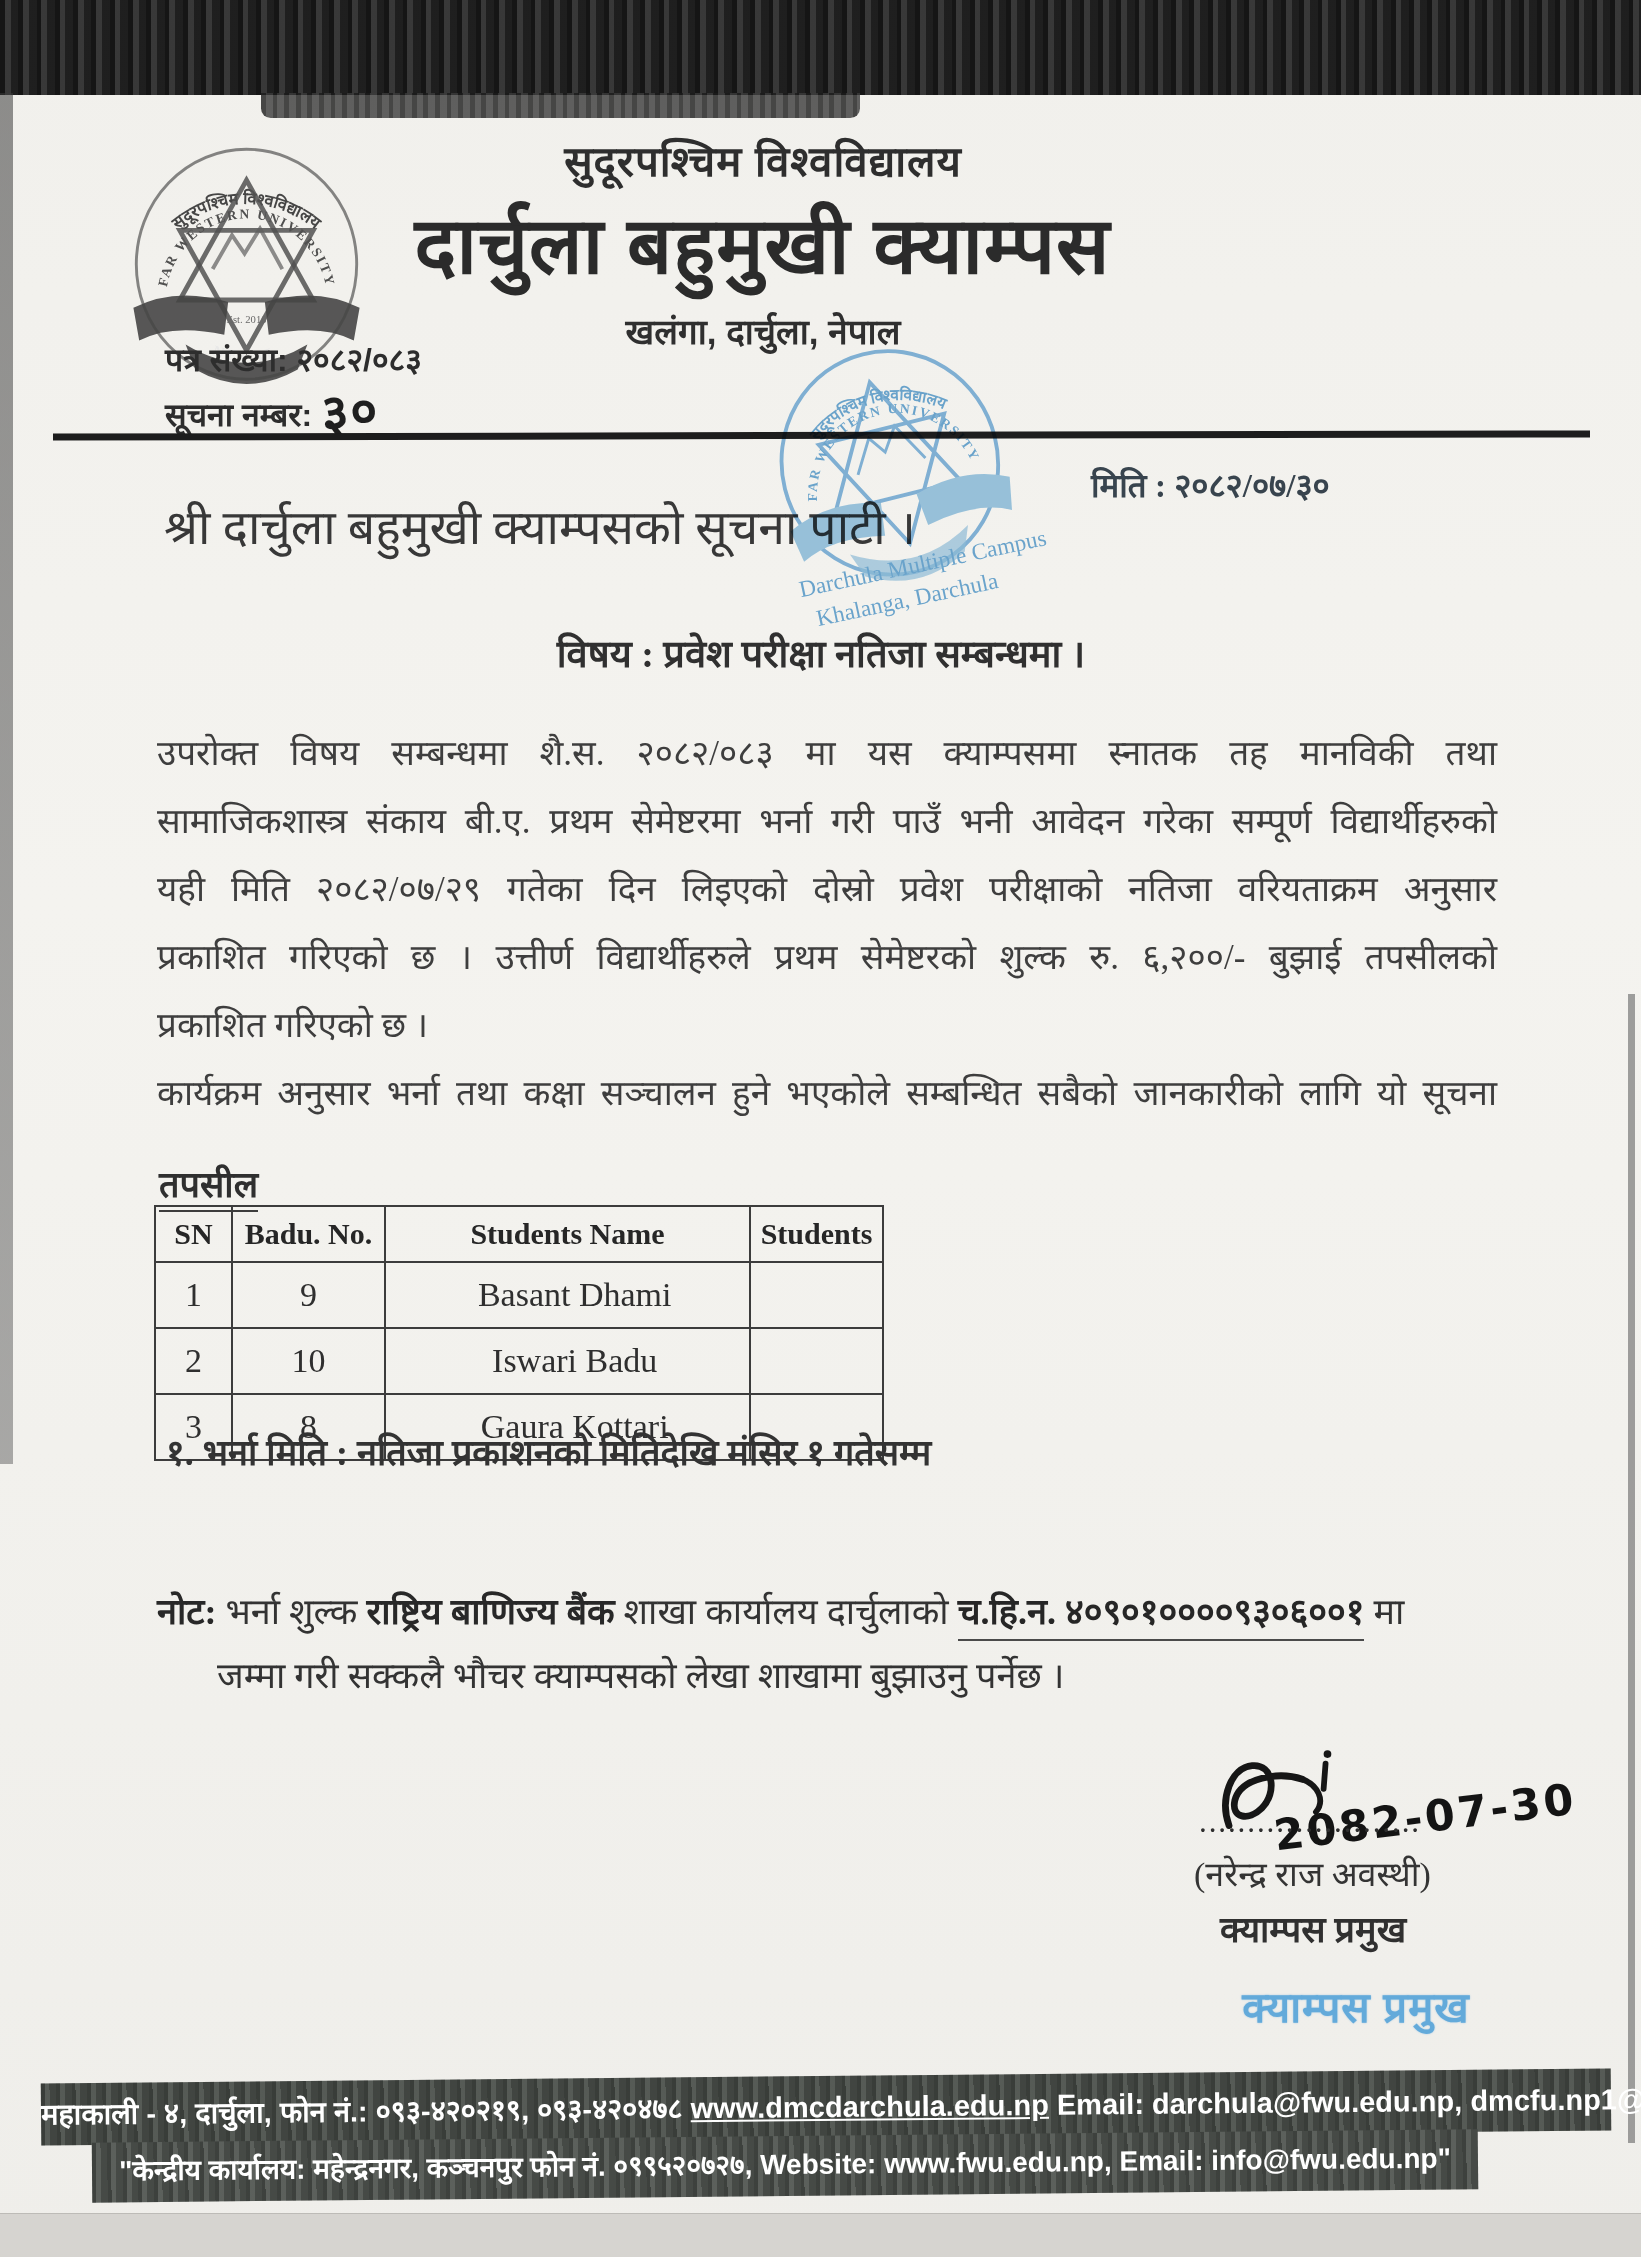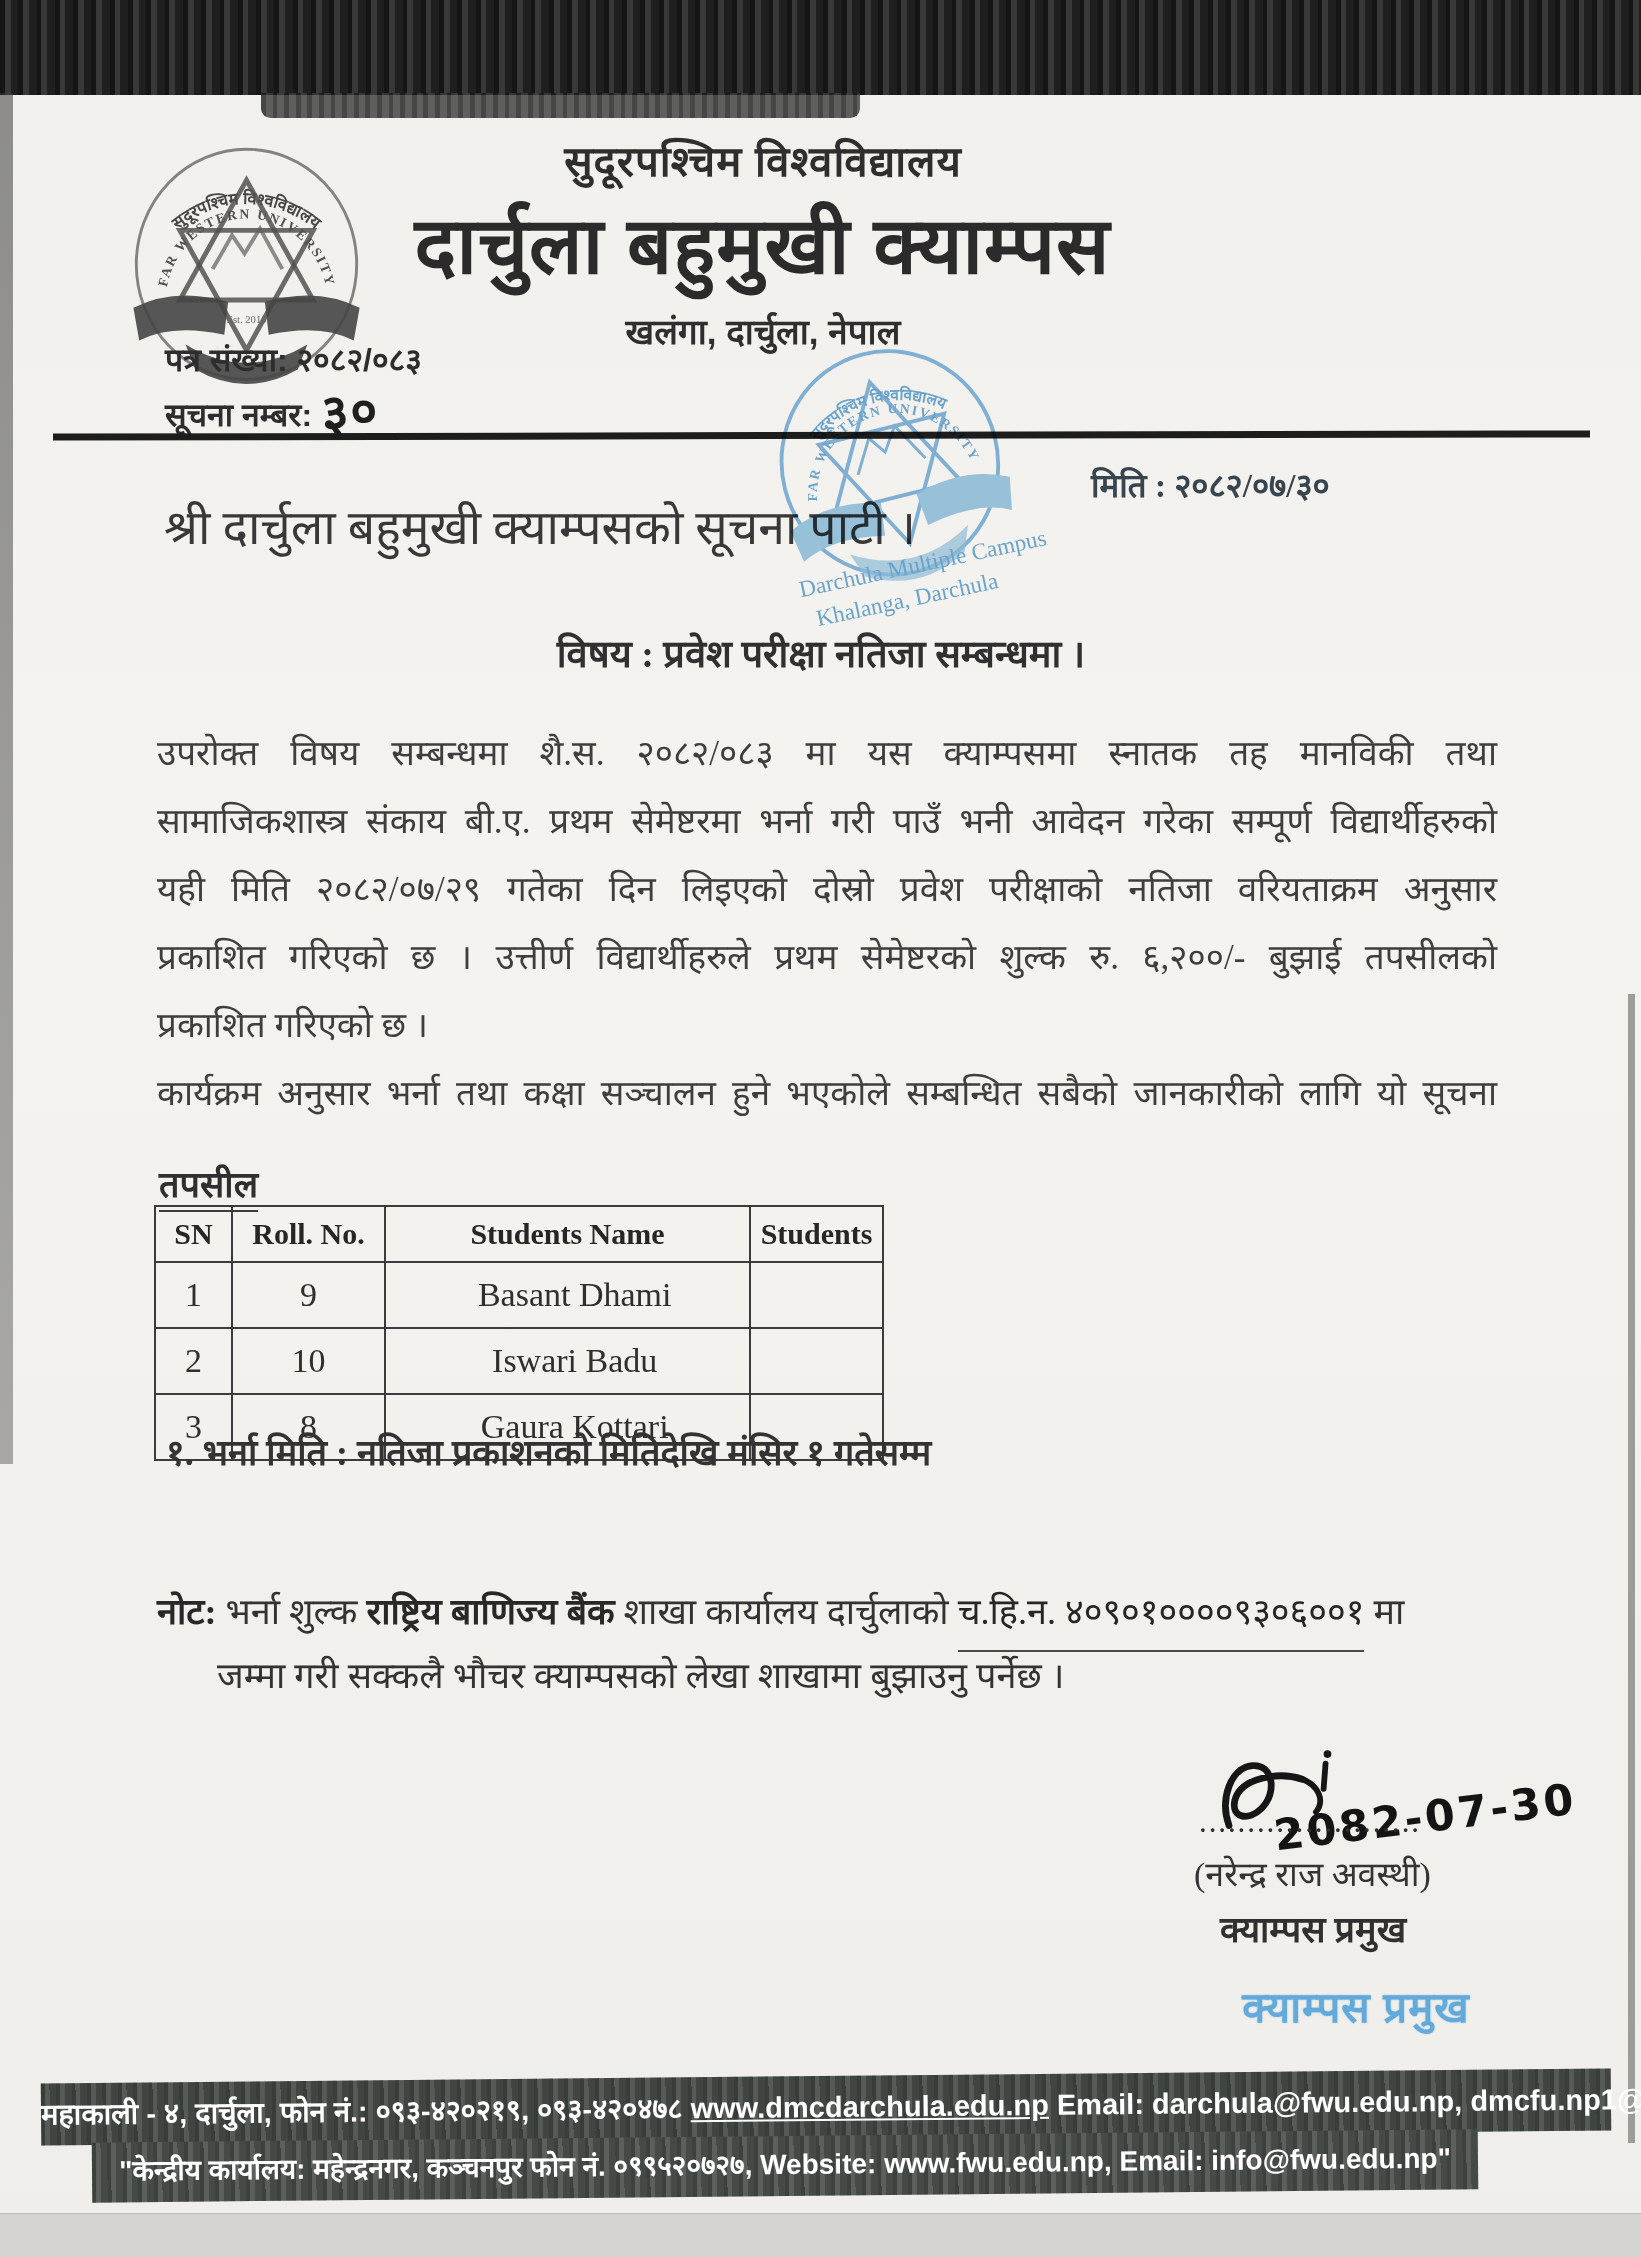--- a/index.html
+++ b/index.html
@@ -53,21 +53,21 @@
   table.result th{font-size:30px;font-weight:700;color:#262626;height:54px;padding:0 9.7px;}
   table.result td{font-size:34px;color:#2f2f2f;height:62px;text-align:center;}
   td.name-cell{text-align:left;padding-left:15.4px;}
   .col-sn{width:77px;}.col-roll{width:153px;}.col-name{width:365px;}.col-rem{width:127px;}
 
   .term{left:166px;font-size:36px;font-weight:600;color:#333;}
   .term1{top:1427px;} .term2{top:1497px;}
 
   .note{left:157px;top:1580px;width:1381px;font-size:36px;color:#333;line-height:64px;}
   .note .b{font-weight:700;color:#282828;}
-  .note .acct{font-weight:400;color:#262626;border-bottom:2.9px solid #4a4a4a;padding-bottom:18px;}
+  .note .acct{font-weight:700;color:#262626;border-bottom:2.9px solid #4a4a4a;padding-bottom:7px;}
   .note-line2{padding-left:60px;}
 
   .sig-svg{left:1202px;top:1750px;width:222px;height:97px;}
   .sig-date{left:1273px;top:1792px;font-size:43px;font-weight:700;color:#141414;transform:rotate(-7deg);
         font-family:"DejaVu Sans","Liberation Sans",sans-serif;letter-spacing:2.9px;white-space:nowrap;}
   .sig-dots{left:1199px;top:1804px;font-size:31px;letter-spacing:1.9px;color:#2e2e2e;}
   .sig-name{left:1163px;top:1850px;width:299px;text-align:center;font-size:34px;color:#343434;}
   .sig-title{left:1197px;top:1904px;width:232px;text-align:center;font-size:36px;font-weight:600;color:#303030;}
   .sig-stamp{left:1221px;top:1977px;width:270px;text-align:center;font-size:42px;font-weight:800;color:#4b9ed8;
         opacity:.85;letter-spacing:1px;text-shadow:0 0 1.9px rgba(75,158,216,.6);
@@ -184,21 +184,21 @@
   <table class="abs result">
     <colgroup>
       <col class="col-sn">
         <col class="col-roll">
         <col class="col-name">
         <col class="col-rem">
     </colgroup>
     <thead>
       <tr>
         <th>SN</th>
-        <th>Roll. No.</th>
+        <th>Badu. No.</th>
         <th>Students Name</th>
         <th>Students</th>
       </tr>
     </thead>
     <tbody>
       <tr>
         <td>1</td>
         <td>9</td>
         <td class="name-cell">Basant Dhami</td>
         <td></td>

